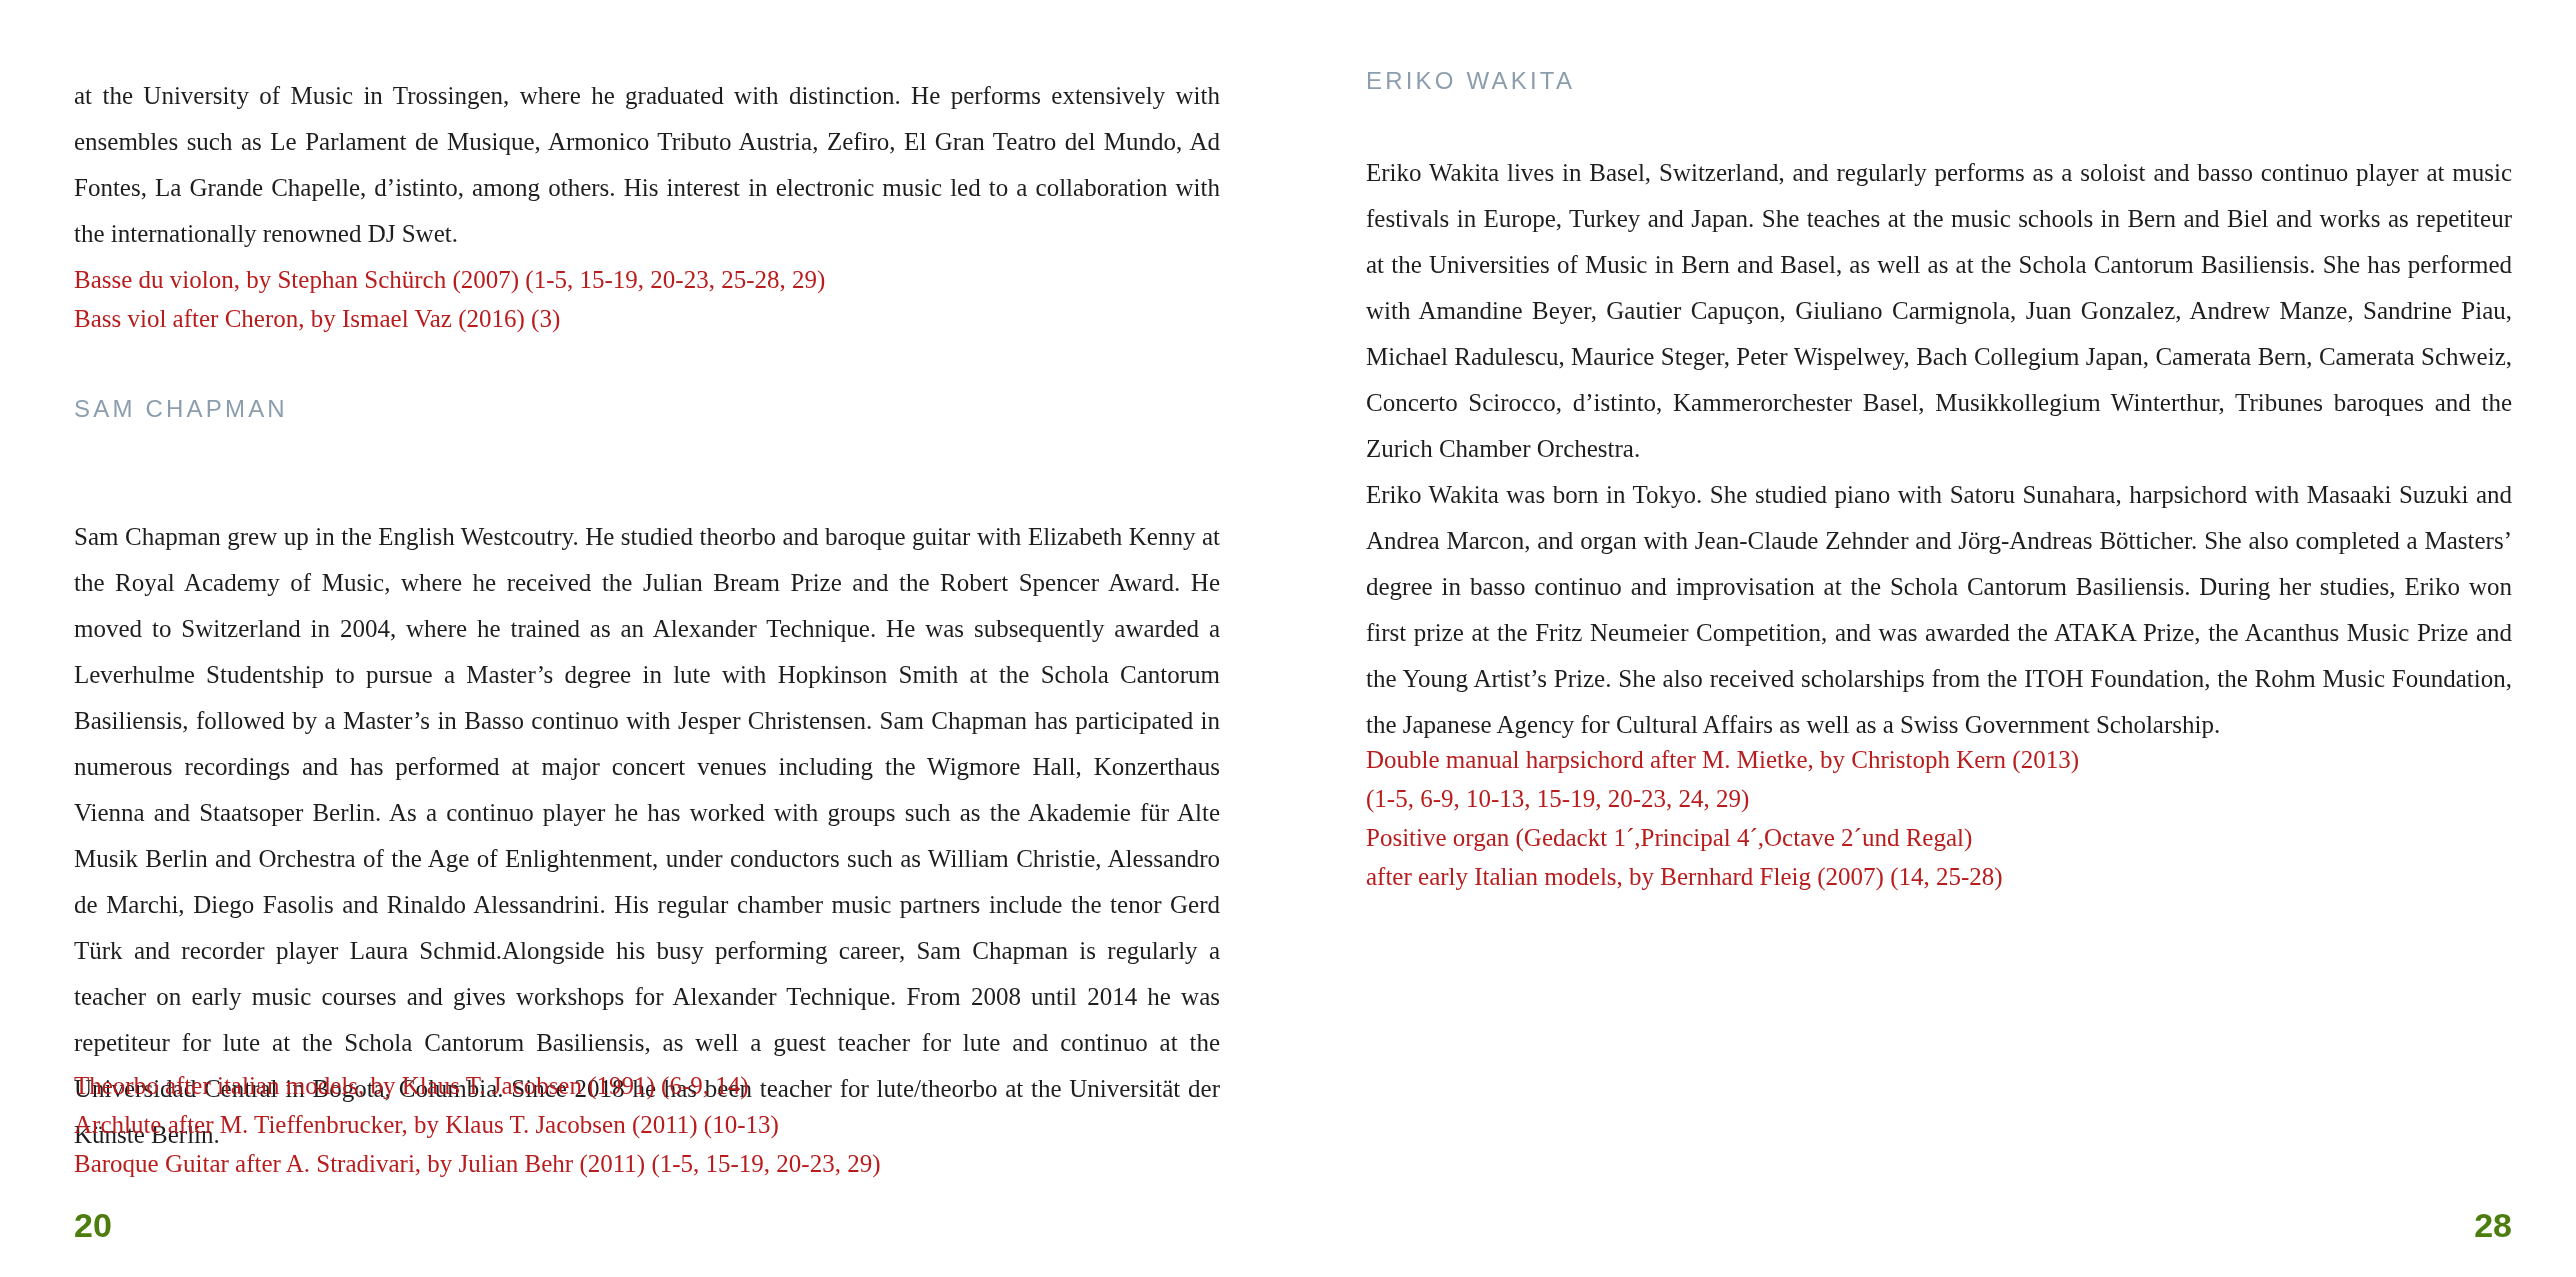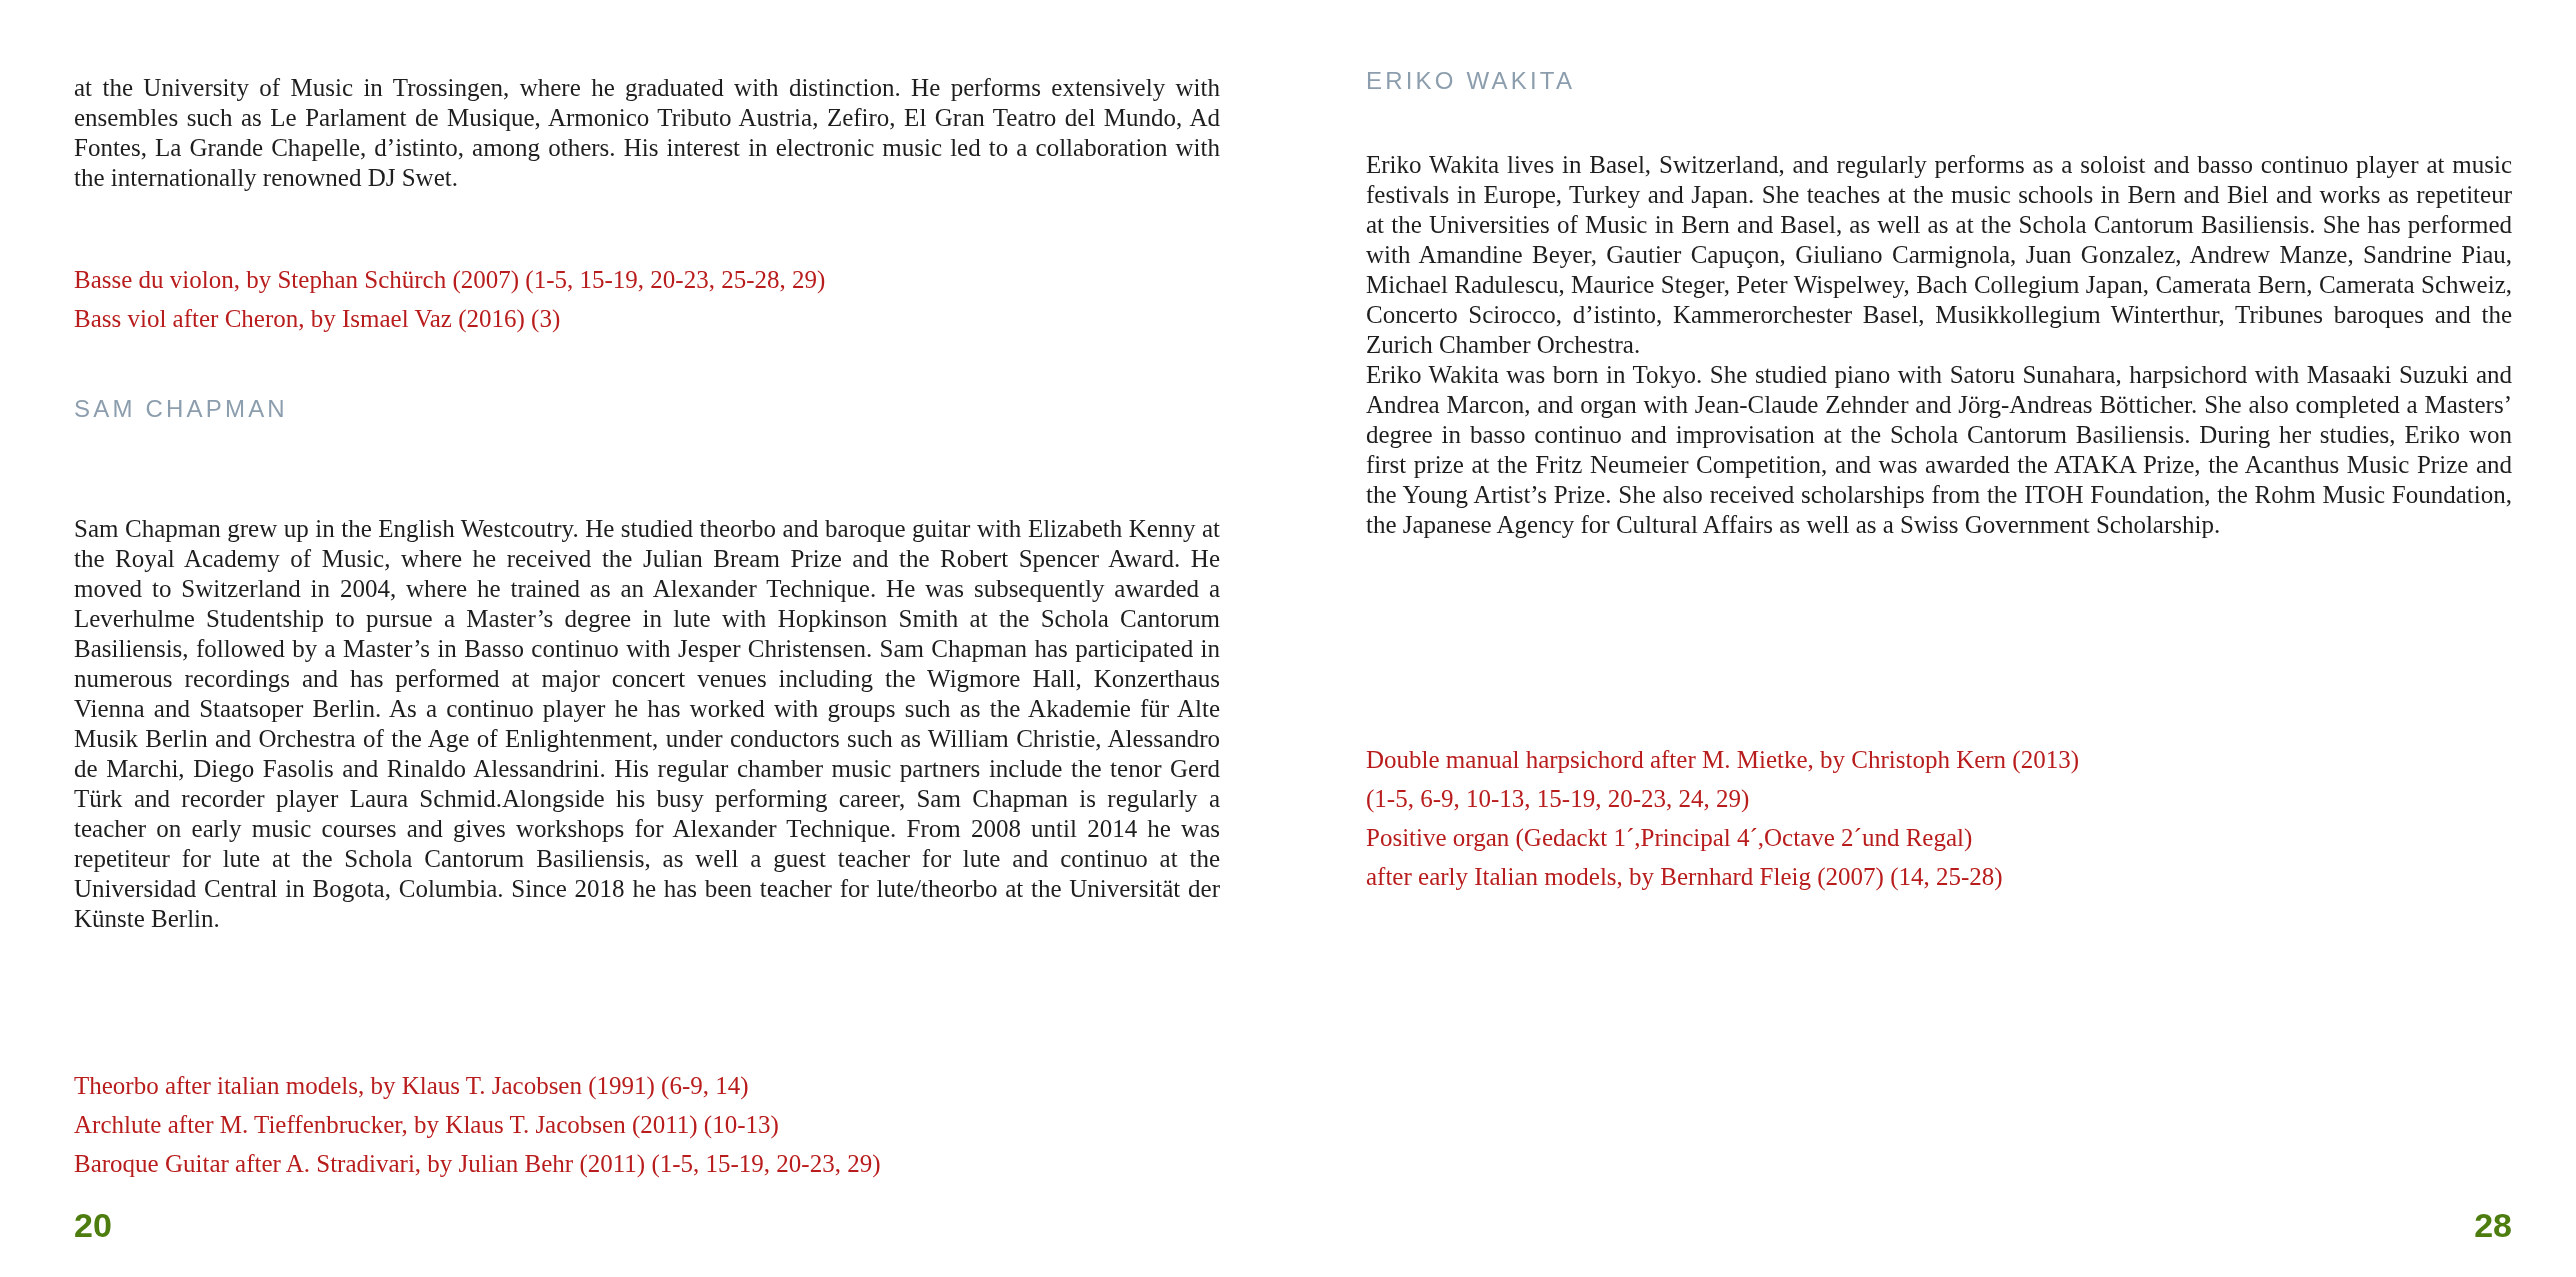--- a/index.html
+++ b/index.html
@@ -22,21 +22,21 @@
     height: 1277px;
   }
   .page-left  { left: 0; }
   .page-right { left: 1288px; }
 
   .block { position: absolute; }
 
   .body-text {
     font-family: "Liberation Serif", serif;
     font-size: 25px;
-    line-height: 30px;
+    line-height: 46px;
     color: #1e1e1e;
     text-align: justify;
     margin: 0;
   }
   .credit-line {
     font-family: "Liberation Serif", serif;
     font-size: 25px;
     line-height: 39px;
     color: #b91c1c;
     margin: 0;

